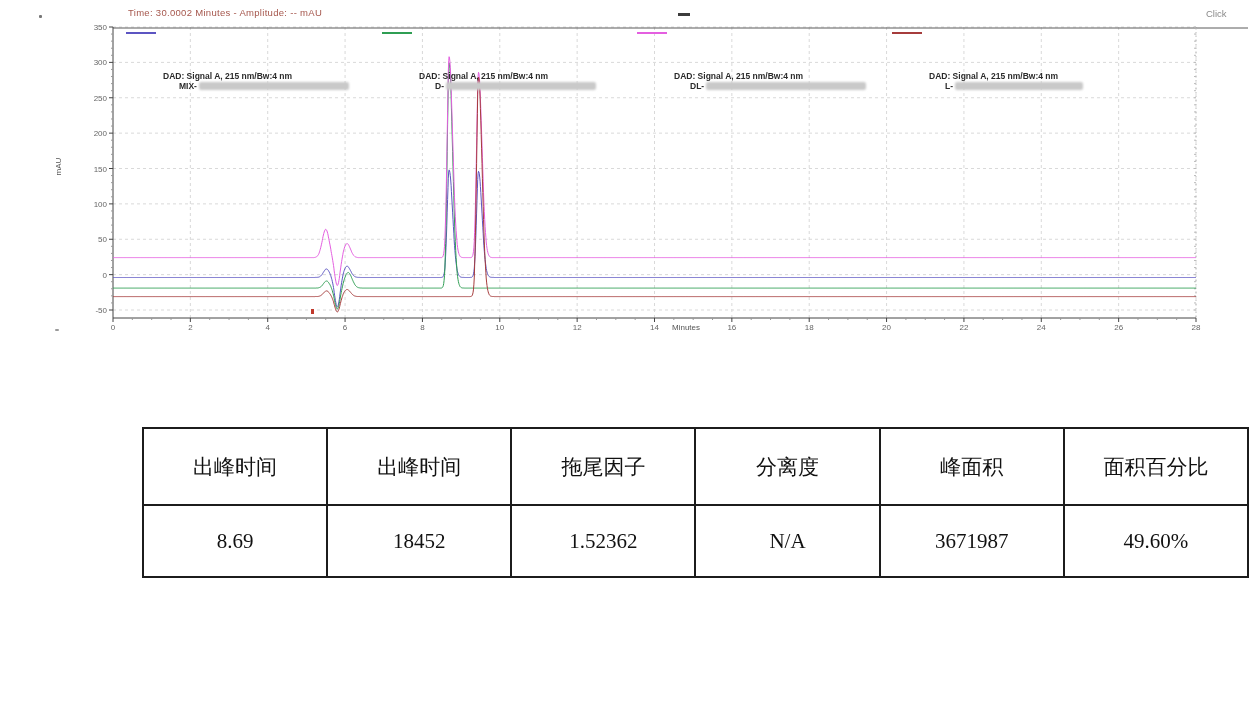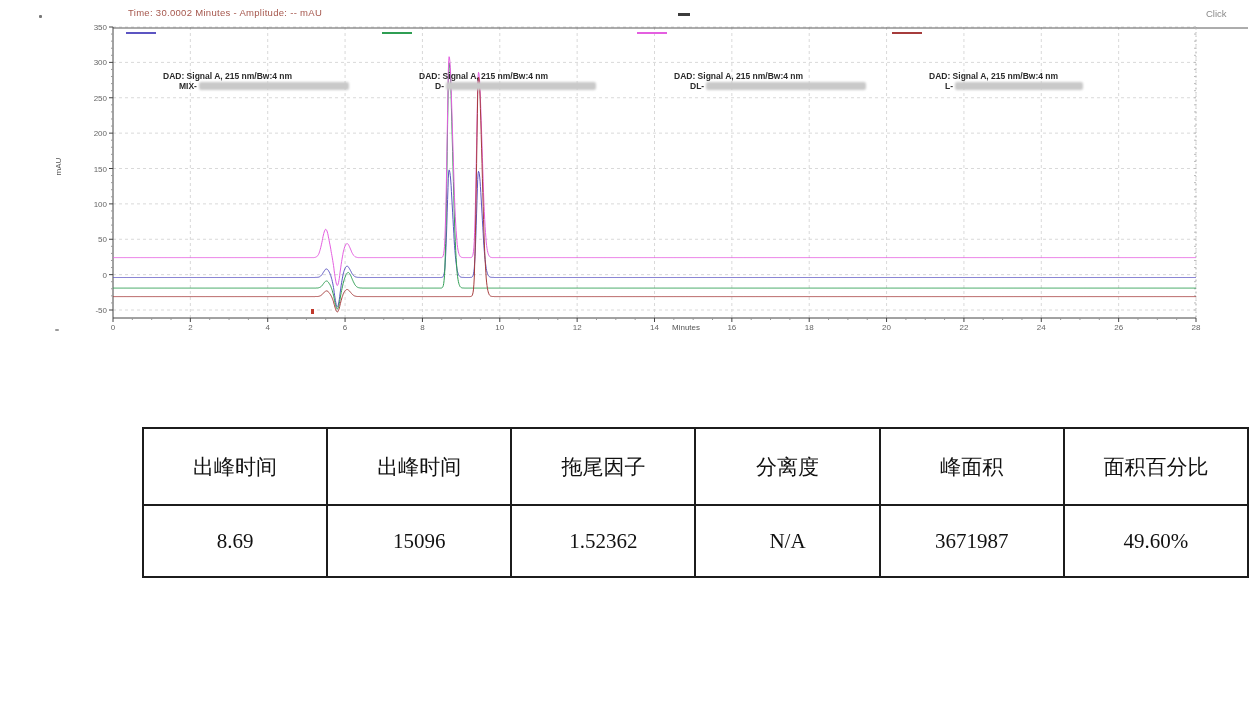--- a/index.html
+++ b/index.html
@@ -294,21 +294,21 @@
           <th>出峰时间</th>
           <th>拖尾因子</th>
           <th>分离度</th>
           <th>峰面积</th>
           <th>面积百分比</th>
         </tr>
       </thead>
     <tbody id="table-body">
         <tr>
           <td>8.69</td>
-          <td>15096</td>
+          <td>18452</td>
           <td>1.52362</td>
           <td>N/A</td>
           <td>3671987</td>
           <td>49.60%</td>
         </tr>
       </tbody>
   </table>
 </div>
 
 </body></html>

